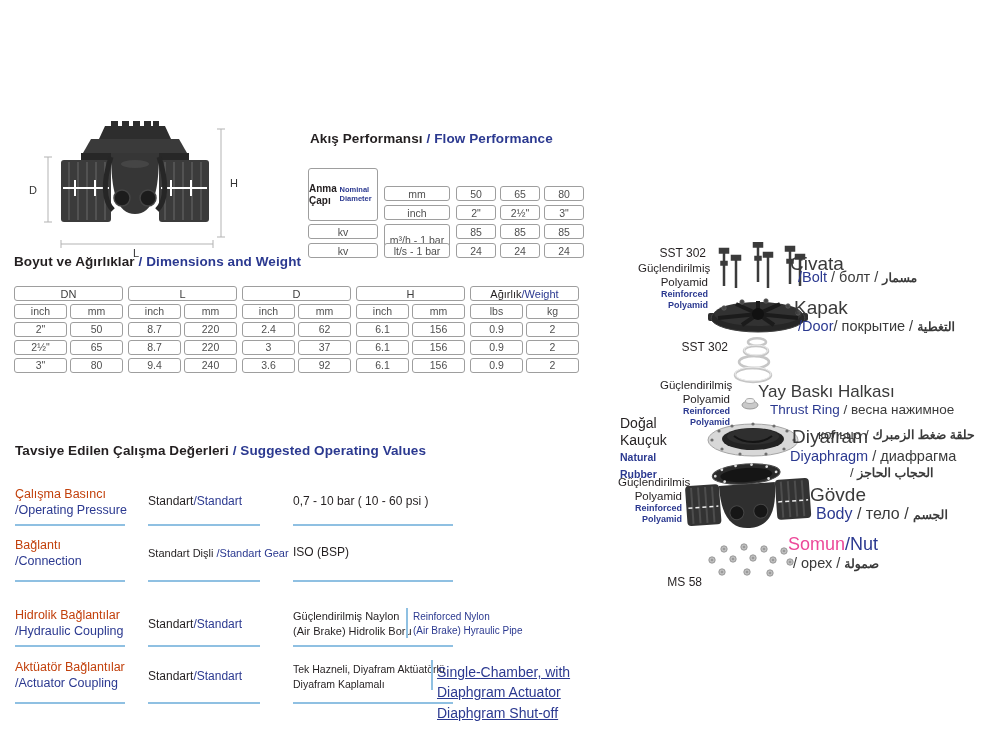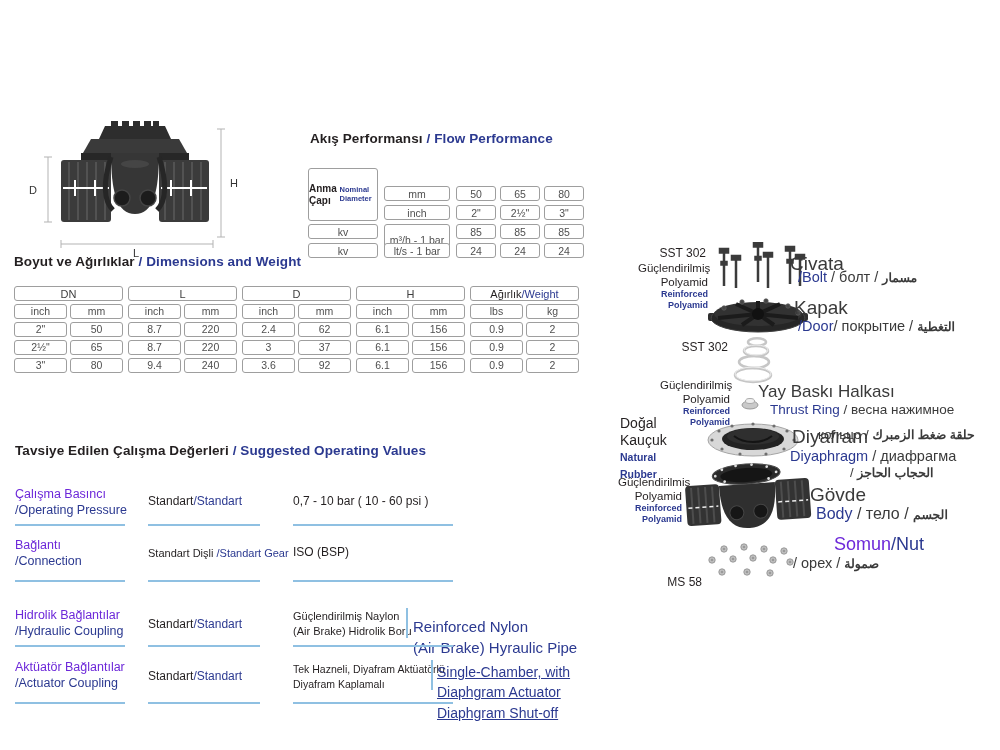--- a/index.html
+++ b/index.html
@@ -20,21 +20,21 @@
   .flow-corner .t1{font-size:10px;font-weight:bold;color:#231f20;}
   .flow-corner .t2{font-size:7.5px;font-weight:bold;color:#2b3990;}
   
   #dims-table{left:14px;top:286px;width:565px;}
   .dimrow{display:flex;gap:5px;margin-bottom:3px;}
   .dimgroup{display:flex;gap:3px;width:109px;flex:0 0 auto;}
   .dimcell{height:15px;line-height:13px;flex:1;}
   .dimhead{width:109px;flex:0 0 auto;height:15px;font-size:11px;color:#3d3d3d;}
   
   .op-row{position:absolute;left:0;width:640px;}
-  .op-label-tr{font-size:12.5px;color:#6d28d9;line-height:1.25;}
+  .op-label-tr{font-size:12.5px;color:#c2410c;line-height:1.25;}
   .op-label-en{font-size:12.5px;color:#2b3990;line-height:1.25;}
   .uline{position:absolute;height:2px;background:#8fc0e2;}
   .vline{position:absolute;width:1.5px;background:#8fc0e2;}
   
   #exploded{left:618px;top:238px;width:382px;height:360px;}
   .mat{font-size:11.5px;line-height:1.18;color:#231f20;text-align:right;}
   .mat .men{font-size:9px;font-weight:bold;color:#2b3990;display:block;}
   .pname{font-size:19px;color:#3a3a3a;white-space:nowrap;}
   .psub{font-size:14.5px;color:#3a3a3a;white-space:nowrap;}
   .psub .navy{color:#2b3990;}
@@ -282,21 +282,21 @@
 <div class="op-row" style="top:608px;">
   <div class="abs" style="left:15px;top:0;">
     <div class="op-label-tr">Hidrolik Bağlantılar</div>
     <div class="op-label-en">/Hydraulic Coupling</div>
   </div>
   <div class="abs" style="left:148px;top:9px;font-size:12px;">
     <span class="dark">Standart</span><span class="navy">/Standart</span>
   </div>
   <div class="abs dark" style="left:293px;top:1px;font-size:11px;line-height:1.4;white-space:pre-line;">Güçlendirilmiş Naylon
 (Air Brake) Hidrolik Boru</div>
-  <div class="abs navy" style="left:413px;top:8px;font-size:15px;line-height:1.4;white-space:pre-line;">Reinforced Nylon
+  <div class="abs navy" style="left:413px;top:2px;font-size:10px;line-height:1.4;white-space:pre-line;">Reinforced Nylon
 (Air Brake) Hyraulic Pipe</div>
 </div>
 <div class="vline" style="left:406px;top:608px;height:30px;"></div>
 <div class="uline" style="left:15px;top:645px;width:110px;"></div>
 <div class="uline" style="left:148px;top:645px;width:112px;"></div>
 <div class="uline" style="left:293px;top:645px;width:160px;"></div>
 
 <div class="op-row" style="top:660px;">
   <div class="abs" style="left:15px;top:0;">
     <div class="op-label-tr">Aktüatör Bağlantılar</div>
@@ -533,18 +533,18 @@
   <div class="abs psub" style="left:232px;top:227px;font-size:13px;">
     <span>/ </span><span class="ar">الحجاب الحاجز</span>
   </div>
 
   <div class="abs pname" style="left:192px;top:246px;">Gövde</div>
   <div class="abs psub" style="left:198px;top:267px;font-size:16px;">
     <span class="navy">Body</span><span> / тело / </span><span class="ar">الجسم</span>
   </div>
 
   <div class="abs" style="left:170px;top:296px;white-space:nowrap;font-size:18px;">
-    <span class="dark" style="color:#6d28d9;margin-left:46px;">Somun</span><span class="navy">/Nut</span>
+    <span class="dark" style="color:#ec4899;">Somun</span><span class="navy">/Nut</span>
   </div>
   <div class="abs psub" style="left:175px;top:317px;">
     <span>/ орех / </span><span class="ar">صمولة</span>
   </div>
 </div>
 
 </body></html>

